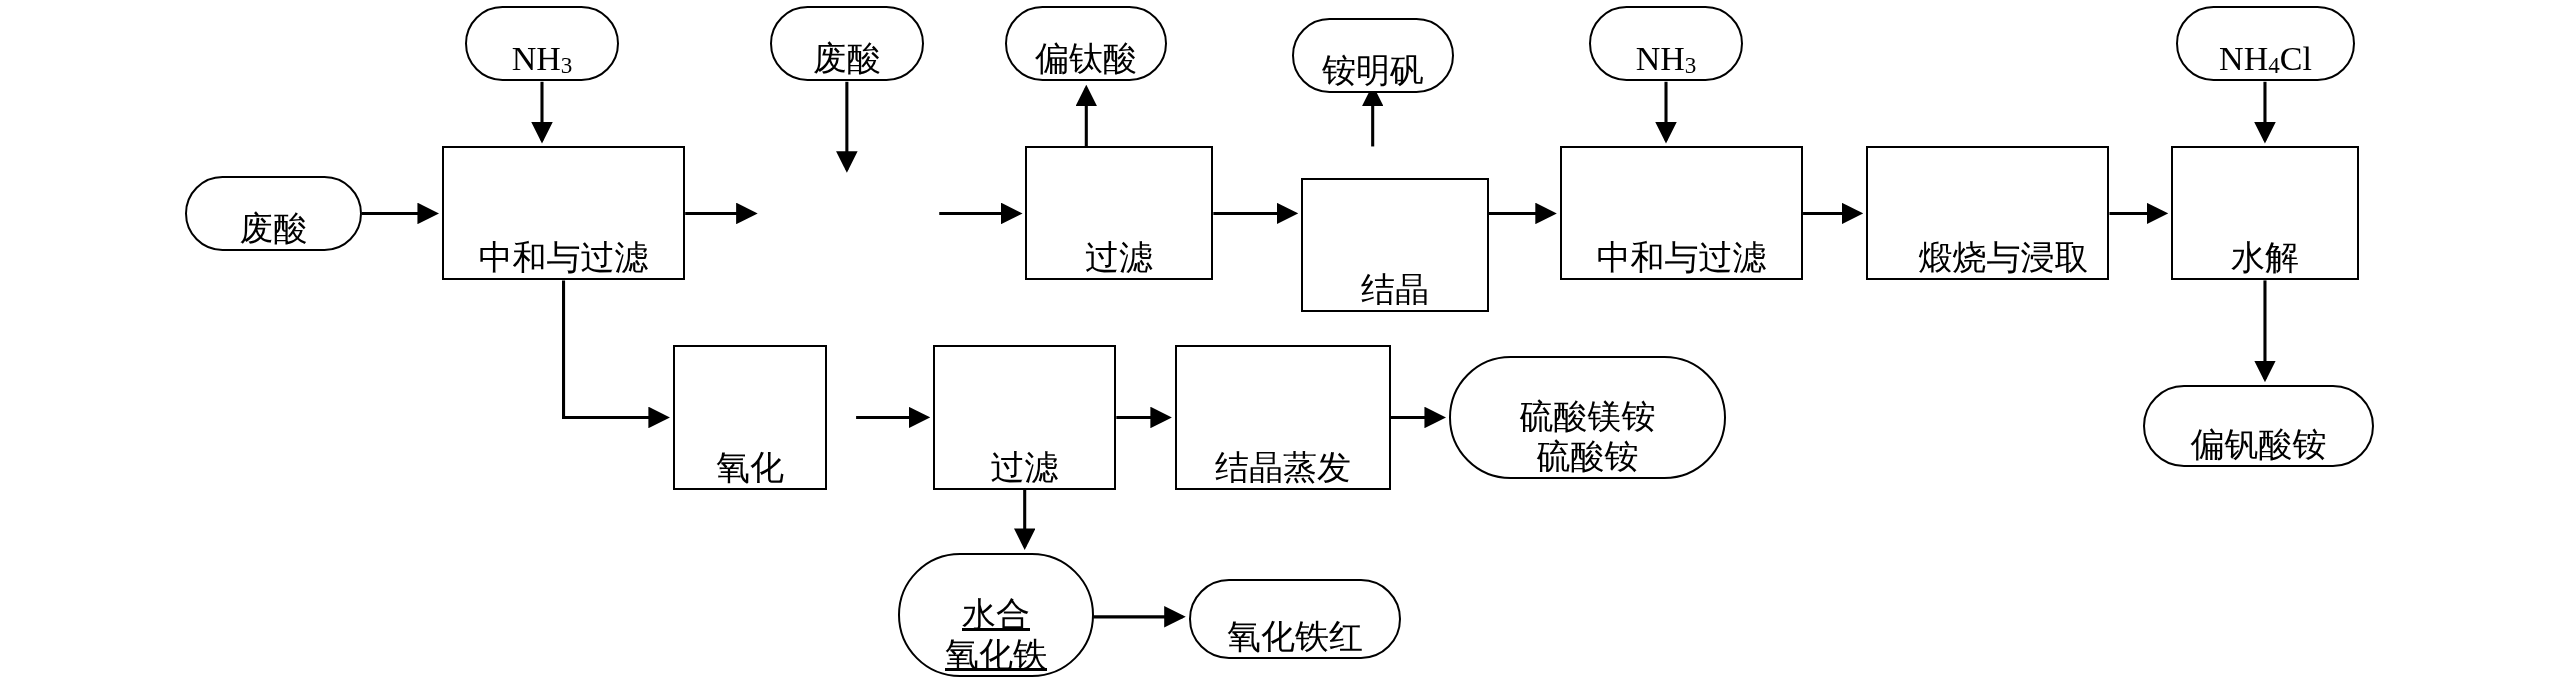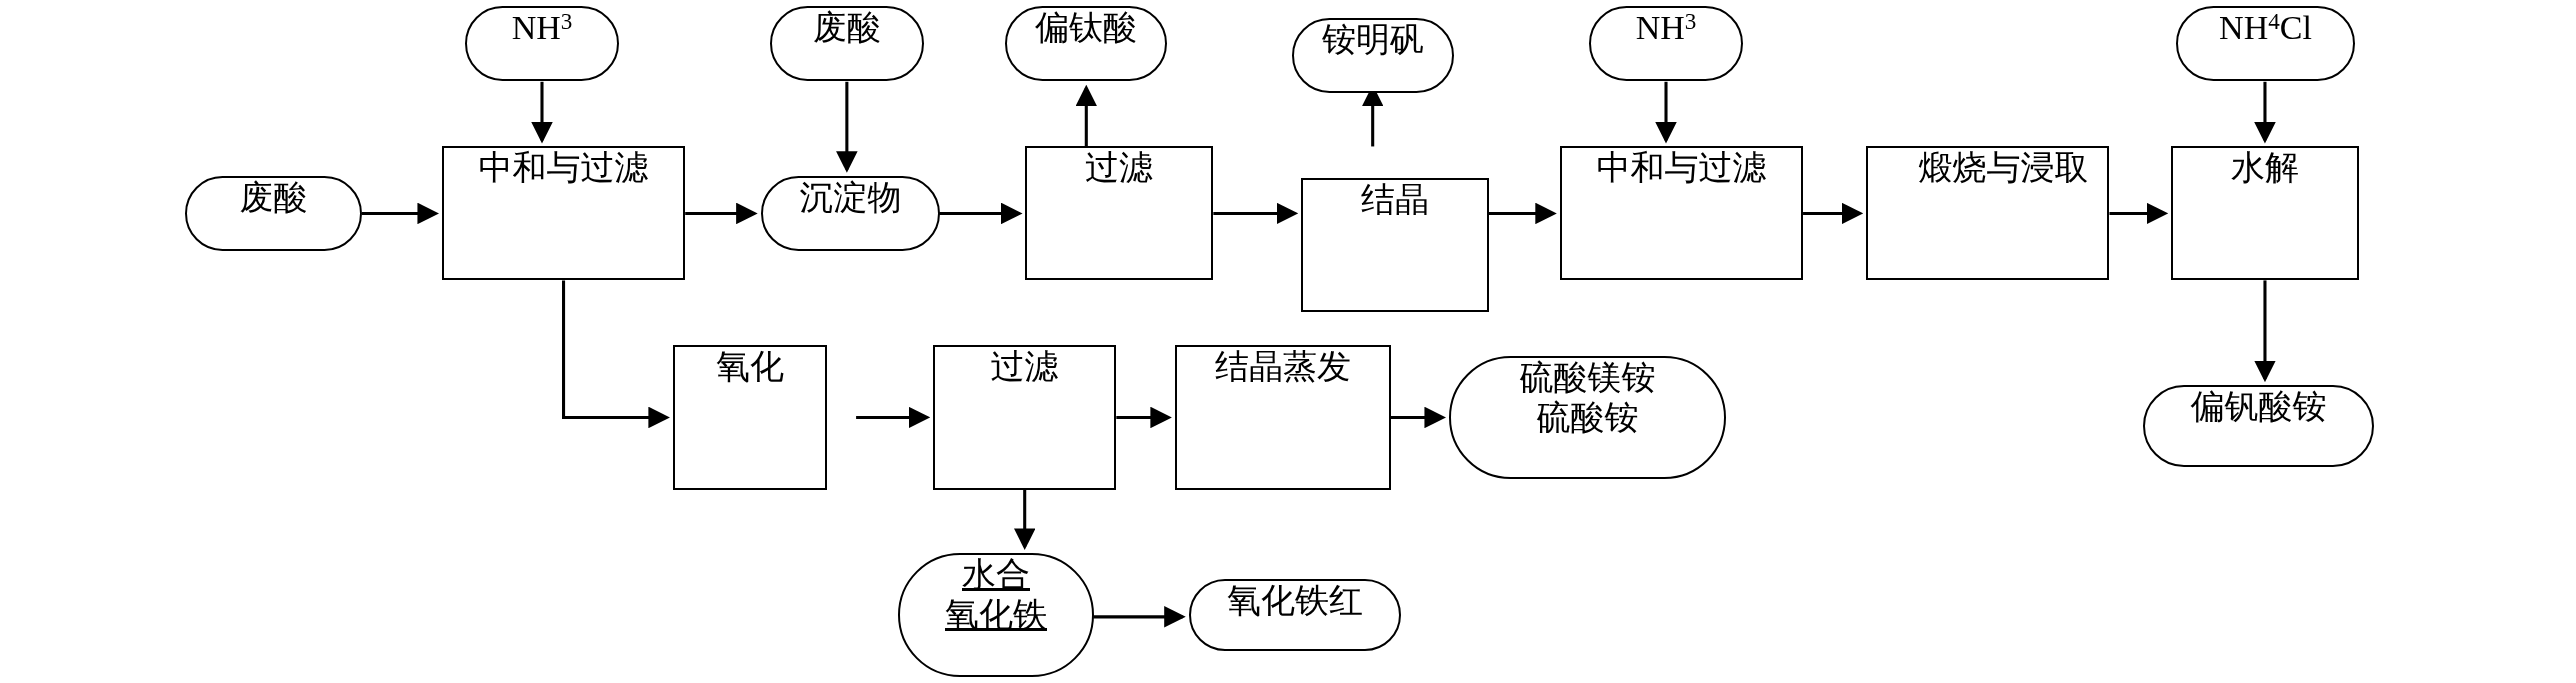--- a/index.html
+++ b/index.html
@@ -16,21 +16,21 @@
     height: 684px;
     background: #ffffff;
     overflow: hidden;
   }
   .node {
     position: absolute;
     box-sizing: border-box;
     border: 2.3px solid #000000;
     background: #ffffff;
     display: flex;
-    align-items: flex-start;
+    align-items: flex-end;
     justify-content: center;
     text-align: center;
     color: #000000;
     line-height: 1.18;
     font-size: 34px;
     white-space: pre-line;
   }
   .rect {
     border-radius: 0;
   }
@@ -106,21 +106,20 @@
   </svg>
 
   <div class="node pill" style="left:185px; top:176px; width:177px; height:75px;">废酸</div>
 
   <div class="node pill" style="left:465px; top:6.2px; width:154px; height:75px;">NH<sub>3</sub></div>
 
   <div class="node rect" style="left:442px; top:146px; width:243px; height:134px;">中和与过滤</div>
 
   <div class="node pill" style="left:770px; top:6.2px; width:154px; height:75px;">废酸</div>
 
-  <div class="node pill" style="left:761px; top:176px; width:179px; height:75px;">沉淀物</div>
 
   <div class="node pill" style="left:1005px; top:6.2px; width:162px; height:75px;">偏钛酸</div>
 
   <div class="node rect" style="left:1025px; top:146px; width:188px; height:134px;">过滤</div>
 
   <div class="node pill" style="left:1292px; top:6.2px; width:162px; height:75px;margin-top:12px;">铵明矾</div>
 
   <div class="node rect" style="left:1301px; top:146px; width:188px; height:134px;margin-top:32px;">结晶</div>
 
   <div class="node pill" style="left:1589px; top:6.2px; width:154px; height:75px;">NH<sub>3</sub></div>
@@ -140,16 +139,16 @@
   <div class="node rect" style="left:933px; top:345px; width:183px; height:145px;">过滤</div>
 
   <div class="node rect" style="left:1175px; top:345px; width:216px; height:145px;">结晶蒸发</div>
 
   <div class="node pill" style="left:1449px; top:356px; width:277px; height:123px;">硫酸镁铵
 硫酸铵</div>
 
   <div class="node pill" style="left:898px; top:553px; width:196px; height:124px;text-decoration:underline;">水合
 氧化铁</div>
 
-  <div class="node pill" style="left:1189px; top:579px; width:212px; height:72px;">氧化铁红</div>
+  <div class="node pill" style="left:1189px; top:579px; width:212px; height:80px;">氧化铁红</div>
 
 </div>
 
 
 </body></html>

